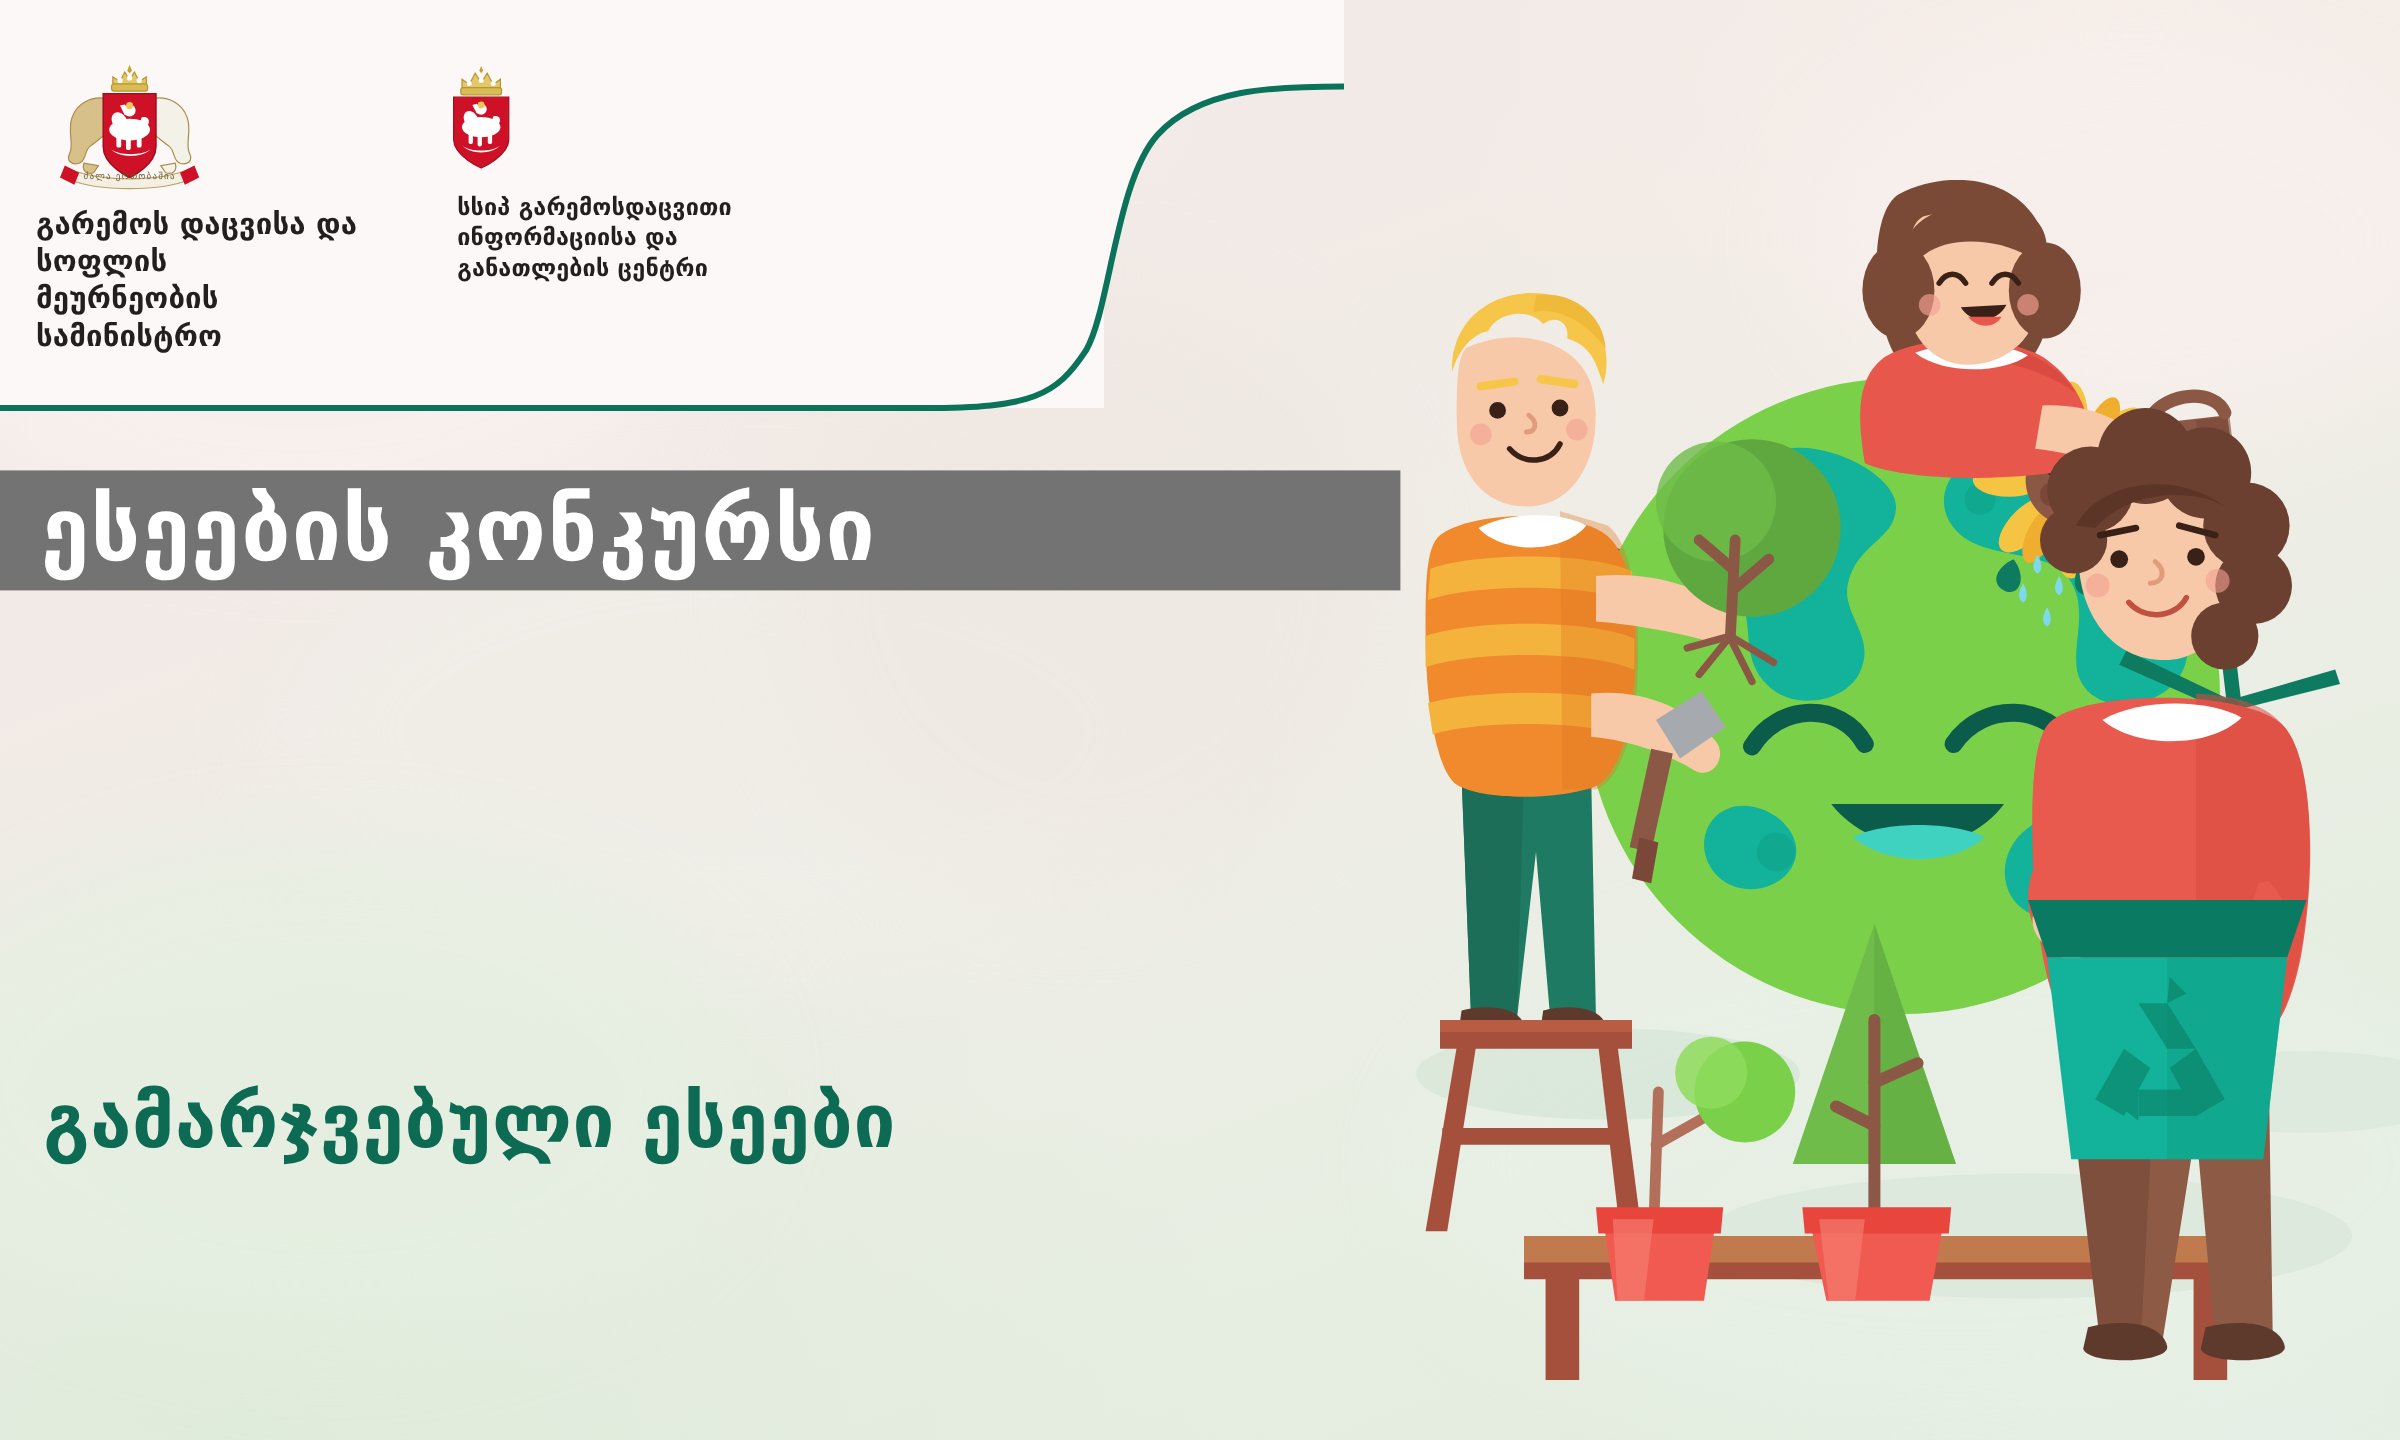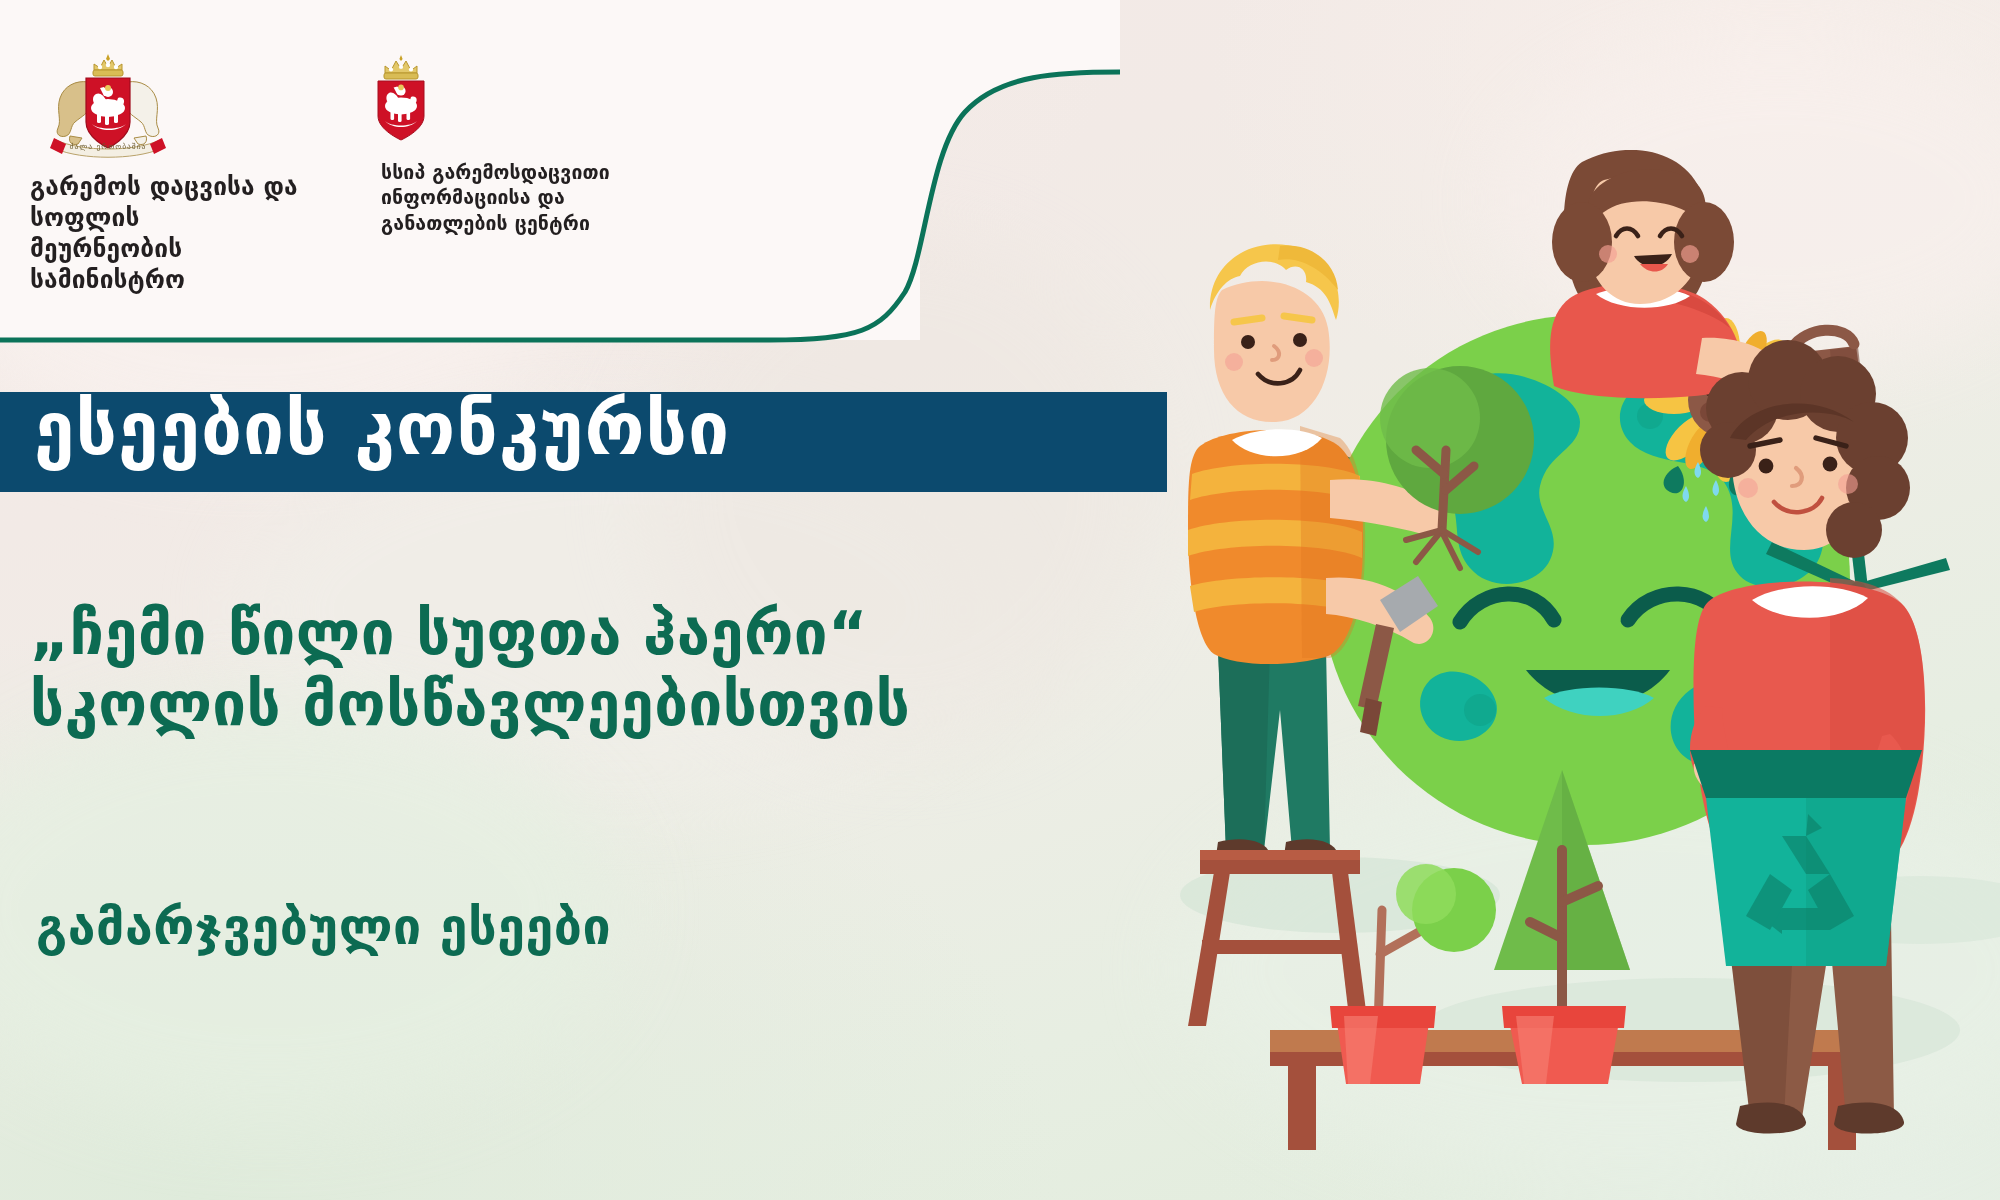--- a/index.html
+++ b/index.html
@@ -42,32 +42,32 @@
   .logo-b .emblem-wrap{margin-left:0px;}
   .logo-text{
     color:#231F20;font-weight:700;line-height:1.26;
     letter-spacing:.1px;white-space:pre-line;
   }
   .logo-a .logo-text{font-size:24.5px;}
   .logo-b .logo-text{font-size:19.5px;margin-top:12px;line-height:1.3;margin-left:13px;}
 
   
   .banner{position:absolute;left:0;top:392px;width:1167px;height:100px;
-    background:#0c4a6e;display:flex;align-items:flex-start;}
+    background:#737373;display:flex;align-items:center;}
   .banner-text{color:#FFFFFF;font-size:73px;font-weight:700;
     letter-spacing:1px;margin-left:34px;line-height:1;}
 
   
   .subtitle{position:absolute;left:30px;top:598px;width:1180px;
     color:#0C6B52;font-size:60px;font-weight:700;line-height:1.18;
     white-space:pre-line;letter-spacing:.4px;}
 
   
   .headline{position:absolute;left:36px;top:898px;width:1200px;
-    color:#0C6B52;font-size:50px;font-weight:700;letter-spacing:.6px;}
+    color:#0C6B52;font-size:62px;font-weight:700;letter-spacing:.6px;}
 
   
   .illus{position:absolute;left:1130px;top:150px;width:870px;height:1010px;}
   .illus svg{display:block;width:100%;height:100%;}
 </style>
 </head>
 <body>
 
 <div id="poster">
 
@@ -163,22 +163,20 @@
       <div class="logo-text">სსიპ გარემოსდაცვითი
 ინფორმაციისა და
 განათლების ცენტრი</div>
     </div>
   </div>
 
   <div class="banner">
     <span class="banner-text">ესეების კონკურსი</span>
   </div>
 
-  <div class="subtitle">„ჩემი წილი სუფთა ჰაერი“
-სკოლის მოსწავლეებისთვის</div>
 
   <div class="headline">გამარჯვებული ესეები</div>
 
   <div class="illus">
     <svg viewBox="0 0 870 1010">
 
       <ellipse cx="210" cy="745" rx="160" ry="38" fill="#D6E5D7" opacity=".75"></ellipse>
       <ellipse cx="560" cy="880" rx="270" ry="52" fill="#D6E5D7" opacity=".65"></ellipse>
       <ellipse cx="790" cy="760" rx="130" ry="34" fill="#D6E5D7" opacity=".55"></ellipse>
 

